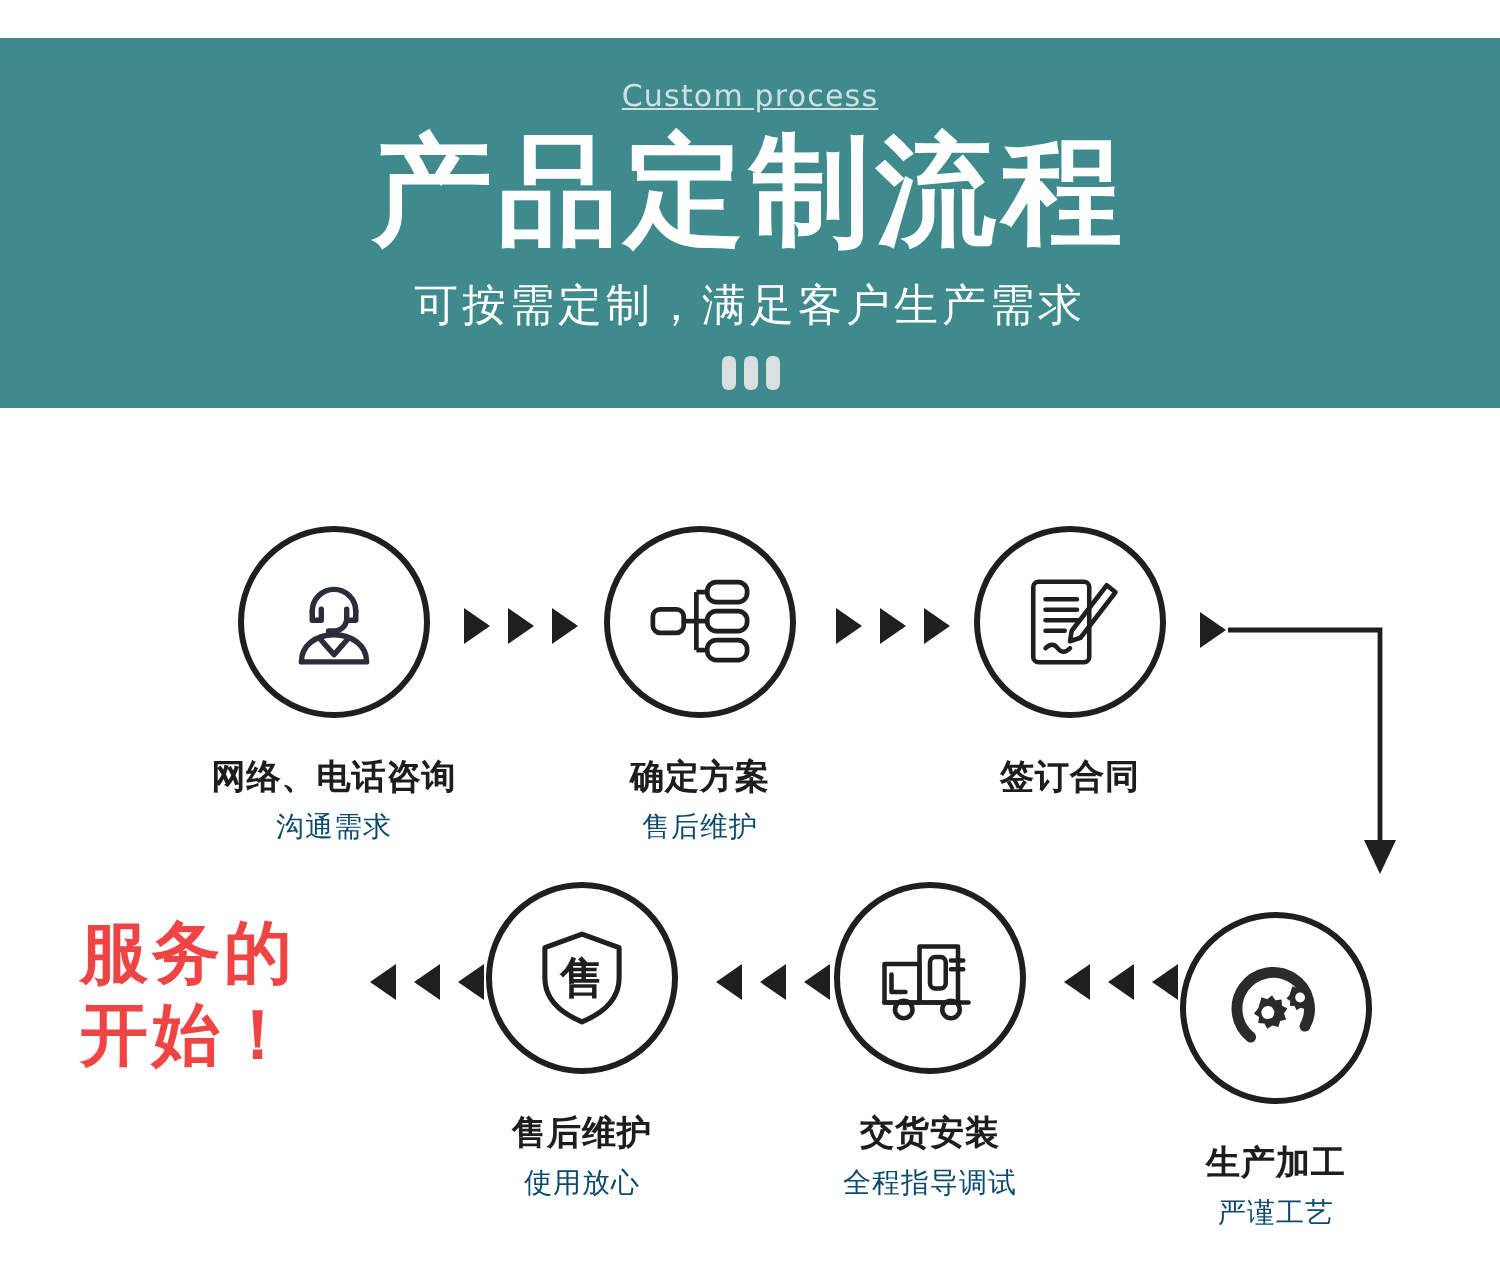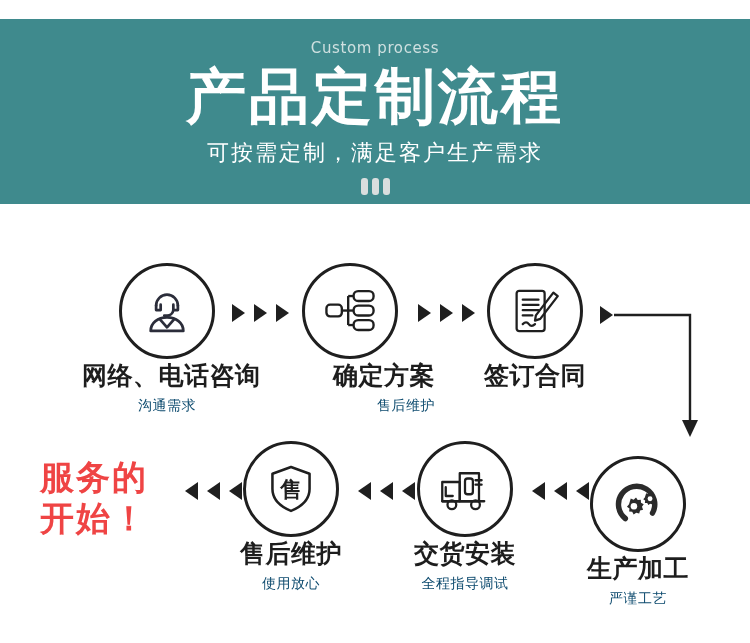--- a/index.html
+++ b/index.html
@@ -16,20 +16,21 @@
   .banner{
     position:absolute;left:0;top:19px;width:750px;height:185px;
     background:#3f8a8d;
     display:flex;flex-direction:column;align-items:center;
   }
   .banner-eyebrow{
     margin-top:20px;
     font-size:15px;letter-spacing:.6px;color:#cfe0e0;
     font-family:"DejaVu Sans",sans-serif;
     font-weight:400;
+    text-decoration:underline;
   }
   .banner-title{
     margin-top:6px;
     font-size:60px;line-height:1.12;font-weight:700;color:#ffffff;
     letter-spacing:3px;
     font-family:"DejaVu Sans","Liberation Sans",sans-serif;
   }
   .banner-sub{
     margin-top:8px;
     font-size:22px;color:#ffffff;letter-spacing:2px;font-weight:400;
@@ -43,22 +44,22 @@
 
   .node{position:absolute;width:170px;text-align:center;}
   .circle{
     width:96px;height:96px;border-radius:50%;
     border:3px solid #1f1f1f;
     margin:0 auto;
     display:flex;align-items:center;justify-content:center;
     box-sizing:border-box;background:#fff;
   }
   .node-title{
-    margin-top:0;
-    font-size:25px;font-weight:700;color:#1d1d1d;letter-spacing:.5px;
+    margin-top:18px;
+    font-size:17px;font-weight:700;color:#1d1d1d;letter-spacing:.5px;
     font-family:"DejaVu Sans","Liberation Sans",sans-serif;
     white-space:nowrap;
   }
   .node-sub{
     margin-top:5px;
     font-size:14px;color:#0c4a6e;letter-spacing:.5px;font-weight:400;
     font-family:"DejaVu Sans","Liberation Sans",sans-serif;
     white-space:nowrap;
   }
 
@@ -120,21 +121,21 @@
       <div class="node-title">网络、电话咨询</div>
       <div class="node-sub">沟通需求</div>
     </div>
 
     <div class="arrows" style="left:232px;top:100px;">
       <span class="tri-r"></span>
       <span class="tri-r"></span>
       <span class="tri-r"></span>
     </div>
 
-    <div class="node" style="left:265px;top:59px;text-align:right;">
+    <div class="node" style="left:265px;top:59px;">
       <div class="circle">
         <svg width="58" height="58" viewBox="0 0 64 64">
           <g fill="none" stroke="#1f1f1f" stroke-width="2.6" stroke-linejoin="round">
             <rect x="6" y="25" width="17" height="13" rx="4"></rect>
             <rect x="36" y="10" width="22" height="11" rx="5"></rect>
             <rect x="36" y="26" width="22" height="11" rx="5"></rect>
             <rect x="36" y="42" width="22" height="11" rx="5"></rect>
             <path d="M23 31.5 h7"></path>
             <path d="M30 15.5 v32"></path>
             <path d="M30 15.5 h6"></path>

